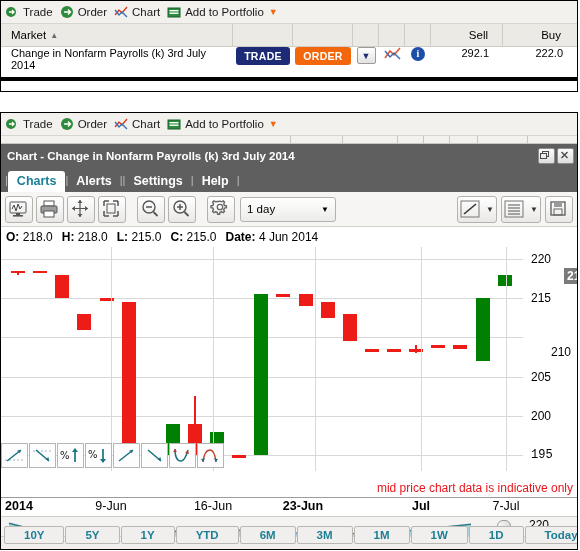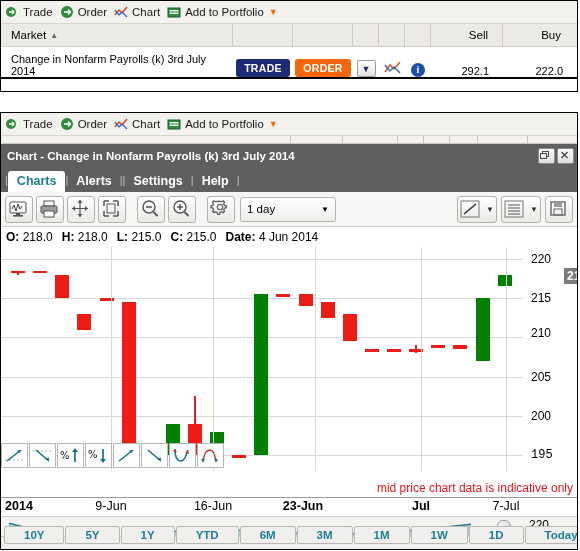--- a/index.html
+++ b/index.html
@@ -4,21 +4,21 @@
 <style>
   html,body{margin:0;padding:0;background:#ffffff;}
   body{width:580px;height:551px;font-family:"Liberation Sans",sans-serif;font-size:11px;color:#000;overflow:hidden;}
 
   
   #panel-watchlist{position:absolute;left:0;top:0;width:578px;height:92px;border:1px solid #000;background:#fff;box-sizing:border-box;}
   .wl-toolbar{height:22px;background:#f2f1ee;border-bottom:1px solid #d7d5d0;display:flex;align-items:center;padding-left:2px;}
   .tb-item{display:flex;align-items:center;height:20px;padding:0 5px 0 2px;font-size:11.5px;color:#1a1a1a;white-space:nowrap;}
   .tb-ico{width:15px;height:14px;margin-right:3px;position:relative;flex:0 0 auto;}
   .wl-head{height:22px;background:#eceae5;border-bottom:1px solid #cfccc6;display:flex;align-items:center;font-size:11.5px;}
-  .wl-row{height:30px;display:flex;align-items:flex-end;background:#fff;border-bottom:2px solid #000000;}
+  .wl-row{height:30px;display:flex;align-items:flex-start;background:#fff;border-bottom:4px solid #000000;}
   .c-market{width:232px;padding-left:10px;box-sizing:border-box;}
   .c-b1{width:60px;text-align:center;}
   .c-b2{width:60px;text-align:center;}
   .c-s1{width:26px;text-align:center;}
   .c-s2{width:26px;text-align:center;}
   .c-s3{width:26px;text-align:center;}
   .c-sell{width:72px;text-align:right;padding-right:14px;box-sizing:border-box;}
   .c-buy{width:72px;text-align:right;padding-right:12px;box-sizing:border-box;}
   .hdr-sep{border-right:1px solid #cfccc6;height:22px;box-sizing:border-box;display:flex;align-items:center;justify-content:flex-end;padding-right:14px;}
   .btn-trade{display:inline-block;background:#1d2b77;color:#fff;font-weight:bold;font-size:10.5px;letter-spacing:.3px;
@@ -406,21 +406,21 @@
         <div class="cdl" title="2-Jul" style="left: 496.669px; top: 27.5088px; width: 14px; height: 11.7895px; background: rgb(0, 128, 0);"></div>
         <div class="vgrid" style="left: 110px;"></div>
         <div class="vgrid" style="left: 212px;"></div>
         <div class="vgrid" style="left: 314px;"></div>
         <div class="vgrid" style="left: 420px;"></div>
         <div class="vgrid" style="left: 505px;"></div>
       </div>
     <div id="yaxis">
         <span class="ylab" style="top: 11.7895px;">220</span>
         <span class="ylab" style="top: 51.0877px;">215</span>
-        <span class="ylab" style="top: 86px;">210</span>
+        <span class="ylab" style="top: 105px; margin-left: 20px;">210</span>
         <span class="ylab" style="top: 129.684px;">205</span>
         <span class="ylab" style="top: 168.982px;">200</span>
         <span class="ylab" style="top: 208.281px; font-family: Liberation Mono, monospace;">195</span>
         <span class="ytag" style="top: 29px; margin-left: 39px;">217.0</span>
       </div>
 
     <div class="draw-bar">
       <span class="dbtn">
         <svg width="25" height="23" viewBox="0 0 25 23">
             <path d="M3 16h19" stroke="#9fb8c4" stroke-width="1" stroke-dasharray="2 2"></path>

